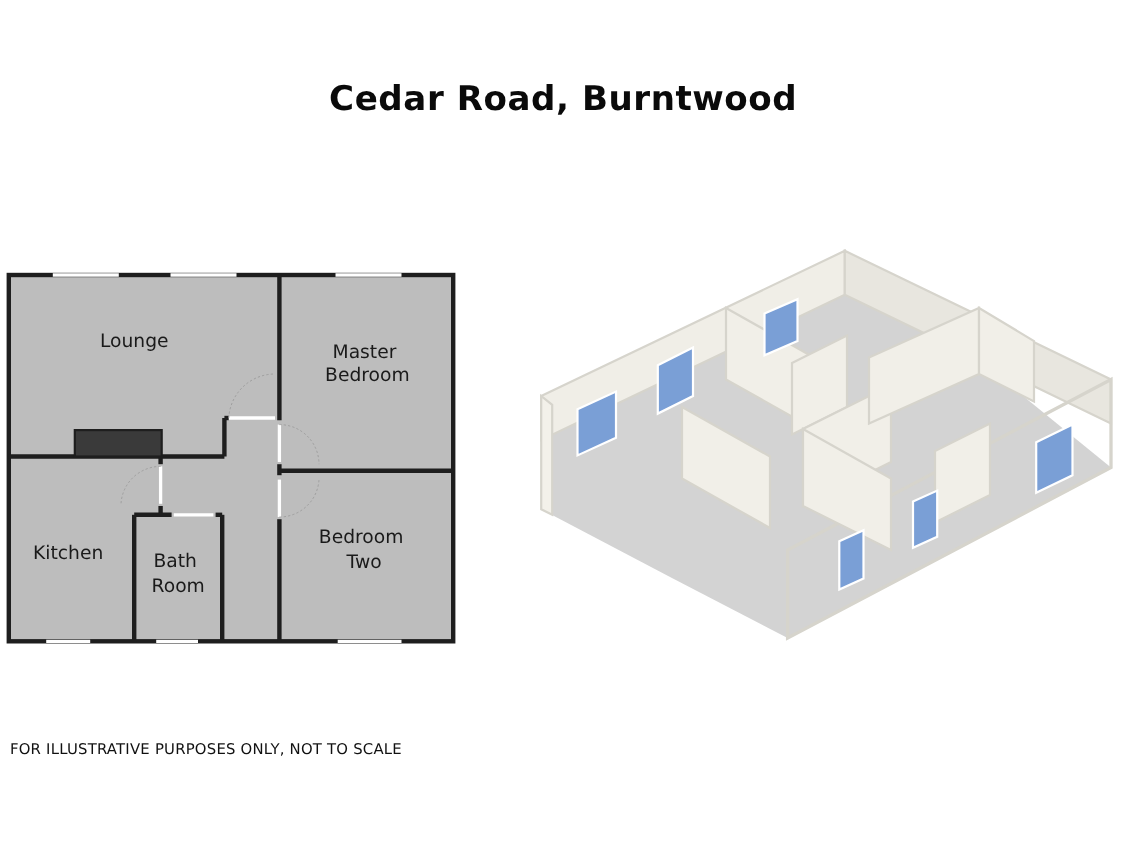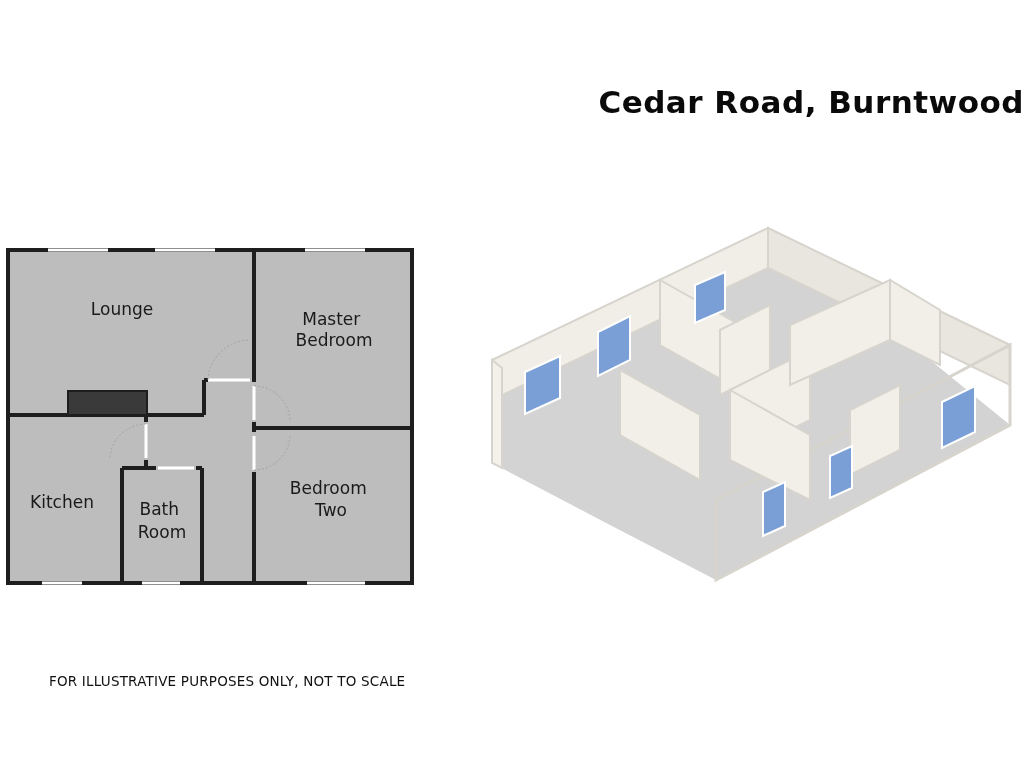--- a/index.html
+++ b/index.html
@@ -1,18 +1,18 @@
 <!DOCTYPE html>
 <html><head>
 <meta charset="utf-8">
 <style>
   html, body { margin: 0; padding: 0; }
   body { width: 1024px; height: 768px; background: #ffffff; position: relative; overflow: hidden; font-family: "DejaVu Sans", sans-serif; }
-  .title { position: absolute; left: 0; width: 1024px; top: 72px; text-align: right; font-weight: bold; font-size: 31px; color: #0a0a0a; letter-spacing: 0.5px; margin-top: 12px; }
-  .disclaimer { position: absolute; left: 9px; top: 673px; font-size: 13.5px; color: #111; letter-spacing: 0.2px; margin-left: 40px; }
+  .title { position: absolute; left: 0; width: 1024px; top: 72px; text-align: center; font-weight: bold; font-size: 31px; color: #0a0a0a; letter-spacing: 0.5px; }
+  .disclaimer { position: absolute; left: 9px; top: 673px; font-size: 13.5px; color: #111; letter-spacing: 0.2px; }
   .plan2d { position: absolute; left: 0; top: 240px; width: 420px; height: 350px; }
   .plan3d { position: absolute; left: 480px; top: 220px; width: 540px; height: 370px; }
   .room-label { font-family: "DejaVu Sans", sans-serif; font-size: 17px; fill: #1a1a1a; }
 </style>
 </head>
 <body>
 
 <div class="title">Cedar Road, Burntwood</div>
 
 <svg class="plan2d" viewBox="0 0 420 350" xmlns="http://www.w3.org/2000/svg">

